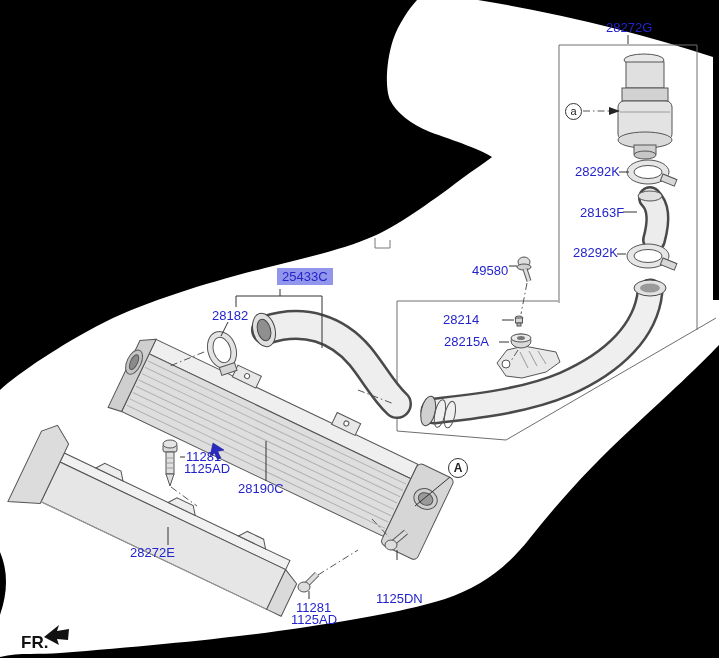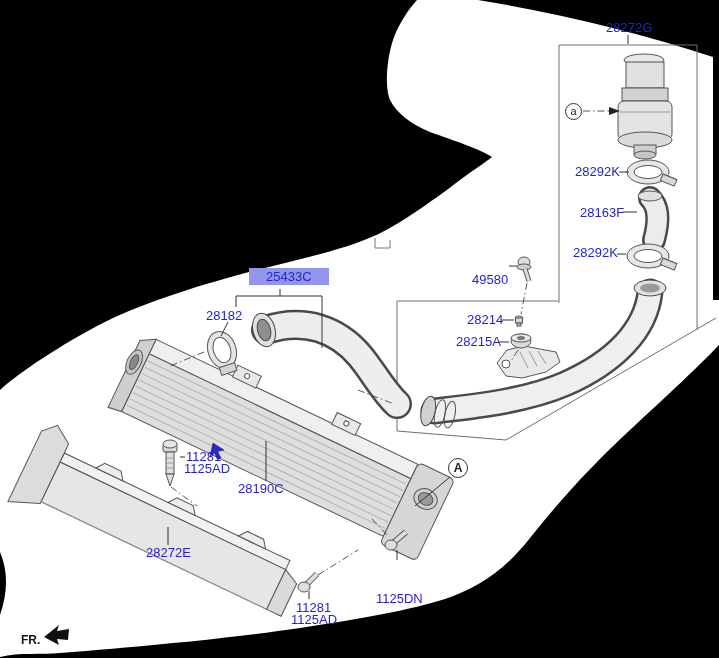--- a/index.html
+++ b/index.html
@@ -1,26 +1,26 @@
 <!DOCTYPE html>
 <html><head>
 <meta charset="utf-8">
 <style>
   html,body{margin:0;padding:0;background:#000;}
   #stage{position:relative;width:719px;height:658px;overflow:hidden;background:#c4b5fd;
          font-family:"Liberation Sans",sans-serif;}
   #art{position:absolute;left:0;top:0;}
   .plabel{position:absolute;font-size:13px;line-height:13px;color:#2323cd;
           white-space:nowrap;cursor:pointer;letter-spacing:0;}
-  .plabel.hl{background:#9196ec;color:#2525c8;padding:2px 17px;}
+  .plabel.hl{background:#9196ec;color:#2525c8;padding:2px 5px;margin-left:28px;}
   .marker{position:absolute;border:1.3px solid #333;border-radius:50%;background:#fff;
           color:#222;text-align:center;}
   .marker.small{width:15px;height:15px;font-size:11px;line-height:15px;}
   .marker.big{width:18px;height:18px;font-size:12px;line-height:18px;font-weight:bold;}
-  #fr{position:absolute;left:21px;top:633px;font-size:12px;font-weight:600;color:#111;}
+  #fr{position:absolute;left:21px;top:633px;font-size:17px;font-weight:600;color:#111;}
 </style>
 </head>
 <body>
 
 <div id="stage">
 
 <svg id="art" width="719" height="658" viewBox="0 0 719 658">
 
   <rect x="0" y="0" width="719" height="658" fill="#000"></rect>
 
@@ -219,29 +219,29 @@
 
   <polygon points="213,443 224,450 217.5,451.5 221,458 217.5,459.5 214.5,453 210,456" fill="#2a2ac0" stroke="#15157a" stroke-width="0.5"></polygon>
 
   <polygon points="44,637 59,625 57,631 69,629 68,640 57,639 59,645" fill="#111"></polygon>
 </svg>
 
 <div class="plabel" style="left:606px;top:21px">28272G</div>
 <div class="plabel" style="left:575px;top:165px">28292K</div>
 <div class="plabel" style="left:580px;top:206px">28163F</div>
 <div class="plabel" style="left:573px;top:246px">28292K</div>
-<div class="plabel" style="left:472px;top:273px">49580</div>
-<div class="plabel" style="left:467px;top:313px">28214</div>
-<div class="plabel" style="left:456px;top:335px">28215A</div>
+<div class="plabel" style="left:472px;top:264px">49580</div>
+<div class="plabel" style="left:443px;top:313px">28214</div>
+<div class="plabel" style="left:444px;top:335px">28215A</div>
 <div class="plabel hl" style="left:249px;top:268px">25433C</div>
-<div class="plabel" style="left:206px;top:309px">28182</div>
+<div class="plabel" style="left:212px;top:309px">28182</div>
 <div class="plabel" style="left:186px;top:450px">11281</div>
 <div class="plabel" style="left:184px;top:462px">1125AD</div>
 <div class="plabel" style="left:238px;top:482px">28190C</div>
-<div class="plabel" style="left:146px;top:546px">28272E</div>
+<div class="plabel" style="left:130px;top:546px">28272E</div>
 <div class="plabel" style="left:376px;top:592px">1125DN</div>
 <div class="plabel" style="left:296px;top:601px">11281</div>
 <div class="plabel" style="left:291px;top:613px">1125AD</div>
 
 <div class="marker small" style="left:565px;top:103px">a</div>
 <div class="marker big" style="left:448px;top:458px">A</div>
 
 <div id="fr">FR.</div>
 
 </div>

